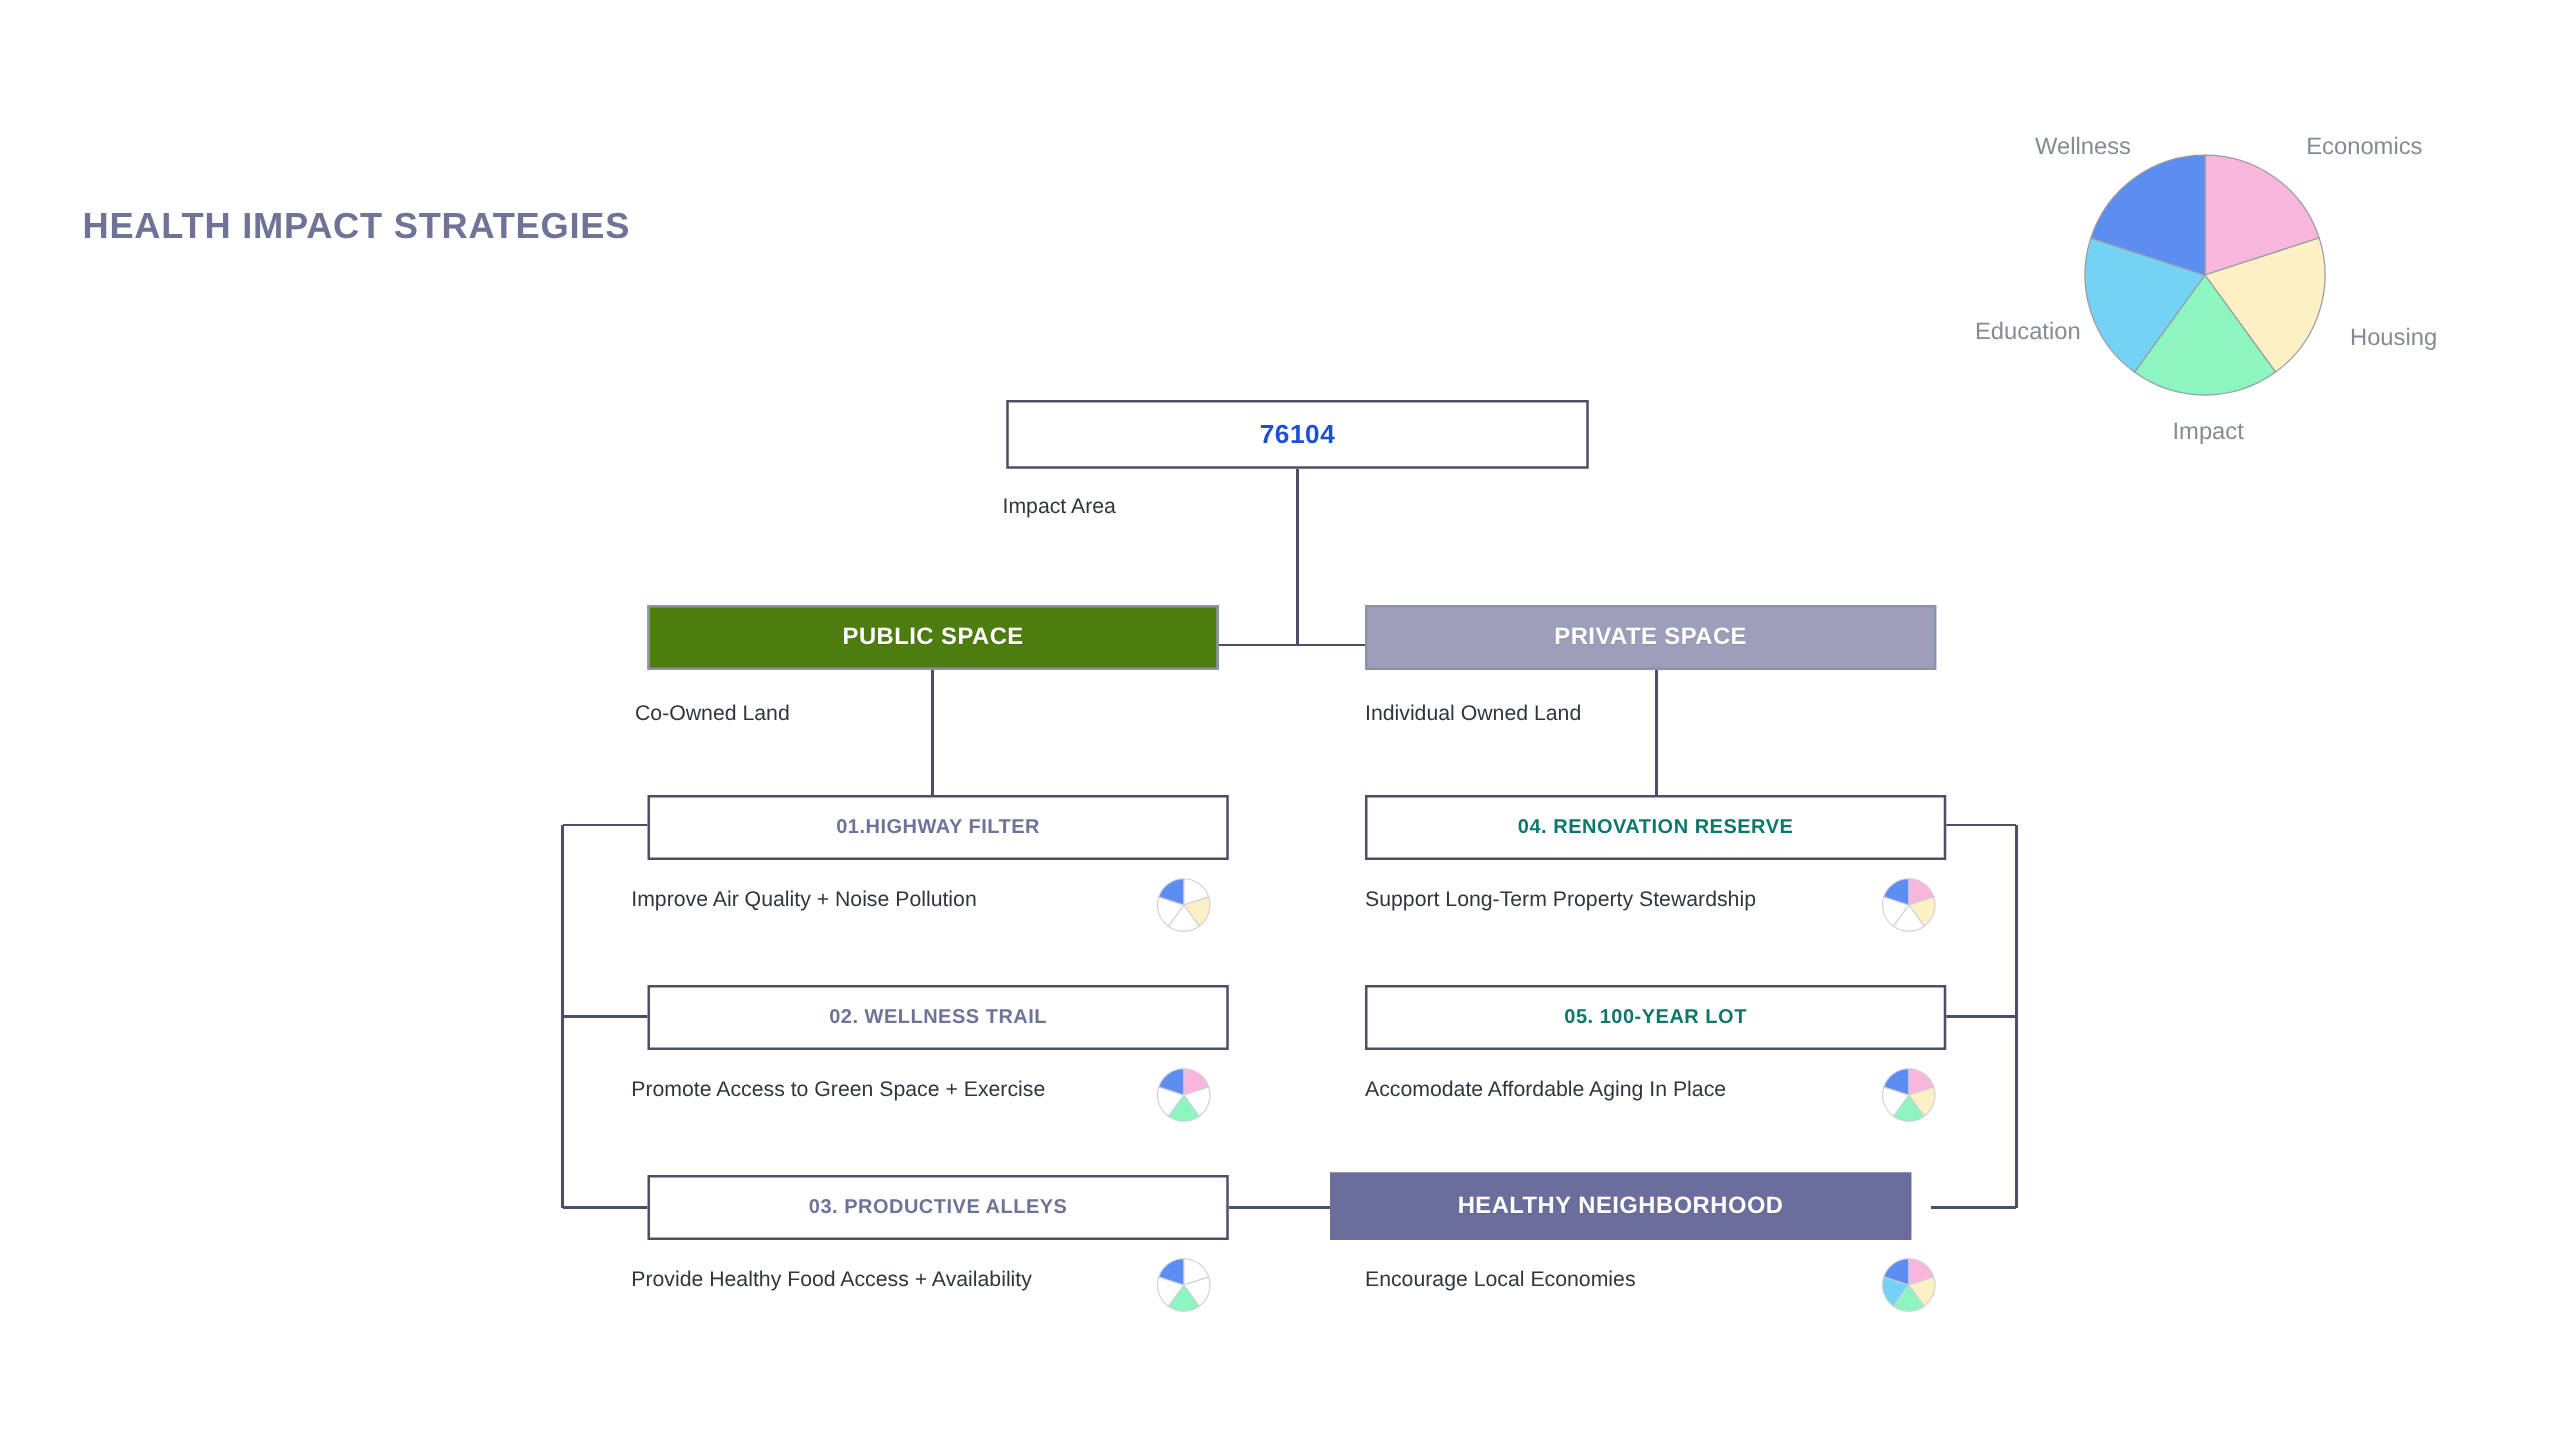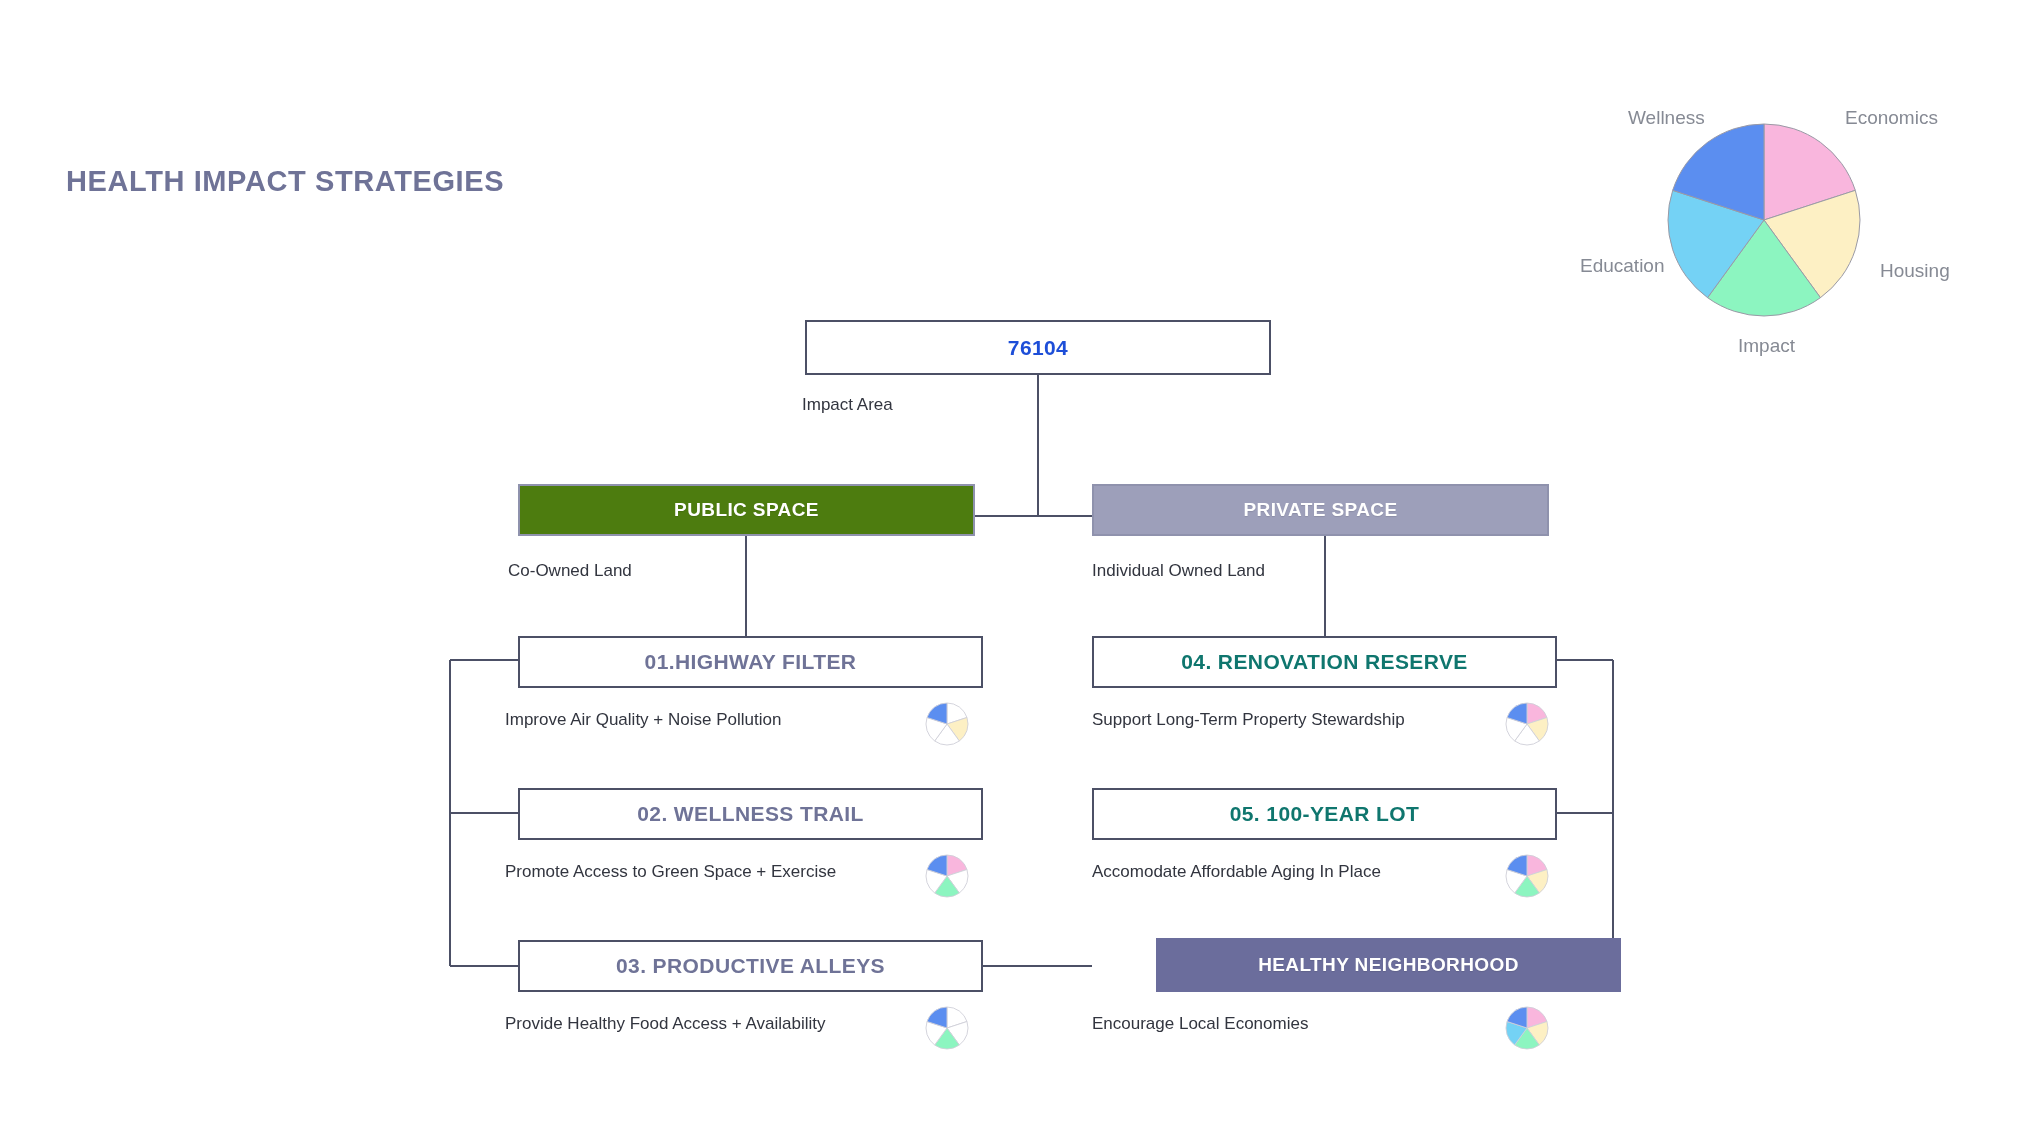--- a/index.html
+++ b/index.html
@@ -67,21 +67,21 @@
     border: 2px solid #8f92ad;
     font-size: 19px;
     color: #ffffff;
     text-shadow: 0 1px 1px rgba(0,0,0,0.10);
   }
   .node.band.public  { background: #4d7c0f; }
   .node.band.private { background: #9d9fba; }
   .node.band.healthy { background: #6b6d9c; border-color: #6b6d9c; }
 
   .node.strategy {
-    font-size: 21px;
+    font-size: 16px;
     color: #6f7397;
   }
   .node.strategy.muted { color: #0f766e; }
 
   
   .caption {
     position: absolute;
     font-size: 17px;
     font-weight: normal;
     color: #32353f;
@@ -201,21 +201,21 @@
   <div class="node strategy muted" style="left:1092px; top:788px; width:465px; height:52px;">05. 100-YEAR LOT</div>
   <div class="caption" style="left:1092px; top:862px;">Accomodate Affordable Aging In Place</div>
   <svg class="mini-pie" style="left:1505px; top:854px;" viewBox="0 0 44 44">
       <path d="M 22 22 L 22 1 A 21 21 0 0 1 41.97218684219823 15.510643118126104 Z" fill="#f9b6dd" stroke="#cfcfd8" stroke-width="0.9"></path>
       <path d="M 22 22 L 41.97218684219823 15.510643118126104 A 21 21 0 0 1 34.34349029814194 38.989356881873896 Z" fill="#fdf0c4" stroke="#cfcfd8" stroke-width="0.9"></path>
       <path d="M 22 22 L 34.34349029814194 38.989356881873896 A 21 21 0 0 1 9.656509701858067 38.989356881873896 Z" fill="#8cf5c0" stroke="#cfcfd8" stroke-width="0.9"></path>
       <path d="M 22 22 L 9.656509701858067 38.989356881873896 A 21 21 0 0 1 2.027813157801777 15.510643118126097 Z" fill="#ffffff" stroke="#cfcfd8" stroke-width="0.9"></path>
       <path d="M 22 22 L 2.027813157801777 15.510643118126097 A 21 21 0 0 1 21.999999999999996 1 Z" fill="#5b8ef0" stroke="#cfcfd8" stroke-width="0.9"></path>
     </svg>
 
-  <div class="node band healthy" style="left:1156px; top:938px; width:465px; height:54px;">HEALTHY NEIGHBORHOOD</div>
+  <div class="node band healthy" style="left:1064px; top:938px; width:465px; height:54px;">HEALTHY NEIGHBORHOOD</div>
   <div class="caption" style="left:1092px; top:1014px;">Encourage Local Economies</div>
   <svg class="mini-pie" style="left:1505px; top:1006px;" viewBox="0 0 44 44">
       <path d="M 22 22 L 22 1 A 21 21 0 0 1 41.97218684219823 15.510643118126104 Z" fill="#f9b6dd" stroke="#cfcfd8" stroke-width="0.9"></path>
       <path d="M 22 22 L 41.97218684219823 15.510643118126104 A 21 21 0 0 1 34.34349029814194 38.989356881873896 Z" fill="#fdf0c4" stroke="#cfcfd8" stroke-width="0.9"></path>
       <path d="M 22 22 L 34.34349029814194 38.989356881873896 A 21 21 0 0 1 9.656509701858067 38.989356881873896 Z" fill="#8cf5c0" stroke="#cfcfd8" stroke-width="0.9"></path>
       <path d="M 22 22 L 9.656509701858067 38.989356881873896 A 21 21 0 0 1 2.027813157801777 15.510643118126097 Z" fill="#74d2f5" stroke="#cfcfd8" stroke-width="0.9"></path>
       <path d="M 22 22 L 2.027813157801777 15.510643118126097 A 21 21 0 0 1 21.999999999999996 1 Z" fill="#5b8ef0" stroke="#cfcfd8" stroke-width="0.9"></path>
     </svg>
 
   <div id="legend">

